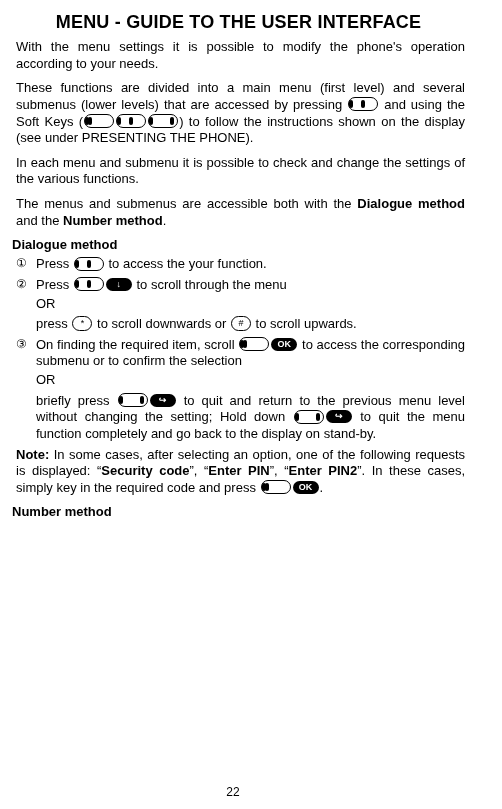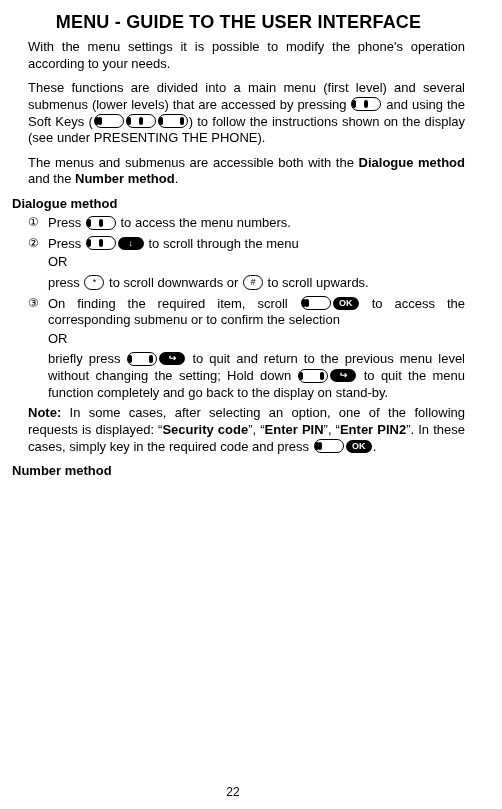--- a/index.html
+++ b/index.html
@@ -19,21 +19,21 @@
   h1.title {
     font-size: 18px;
     font-weight: bold;
     text-align: center;
     margin: 2px 0 6px 0;
     letter-spacing: .2px;
   }
   p, li {
     font-size: 13px;
     line-height: 1.28;
-    margin: 0 0 8px 16px;
+    margin: 0 0 8px 4px;
     text-align: justify;
     text-justify: inter-word;
   }
   .b { font-weight: bold; }
   h2.sub {
     font-size: 13px;
     font-weight: bold;
     margin: 2px 0 4px 0;
     text-align: left;
   }
@@ -126,30 +126,31 @@
 <div class="page">
 
   <h1 class="title">MENU - GUIDE TO THE USER INTERFACE</h1>
 
   <p>With the menu settings it is possible to modify the phone's operation according to your needs.</p>
 
   <p>
     <span>These functions are divided into a main menu (first level) and several submenus (lower levels) that are accessed by pressing </span><span class="icon soft center"></span><span> and using the Soft Keys (</span><span class="icon soft left"></span><span class="icon soft center"></span><span class="icon soft right"></span><span>) to follow the instructions shown on the display (see under PRESENTING THE PHONE).</span>
   </p>
 
+  <p>In each menu and submenu it is possible to check and change the settings of the various functions.</p>
 
   <p>
     <span>The menus and submenus are accessible both with the </span><span class="b">Dialogue method</span><span> and the </span><span class="b">Number method</span><span>.</span>
   </p>
 
   <h2 class="sub">Dialogue method</h2>
 
   <ol class="circled">
     <li data-marker="①">
-      <span>Press </span><span class="icon soft center"></span><span> to access the menu numbers.</span>
+      <span>Press </span><span class="icon soft center"></span><span> to access the your function.</span>
     </li>
 
     <li data-marker="②">
       <span>Press </span><span class="icon soft center"></span><span class="icon badge">↓</span><span> to scroll through the menu</span>
       <p class="or">OR</p>
       <span>press </span><span class="icon round">*</span><span> to scroll downwards or </span><span class="icon round">#</span><span> to scroll upwards.</span>
     </li>
 
     <li data-marker="③">
       <span>On finding the required item, scroll </span><span class="icon soft left"></span><span class="icon badge">OK</span><span> to access the corresponding submenu or to confirm the selection</span>

